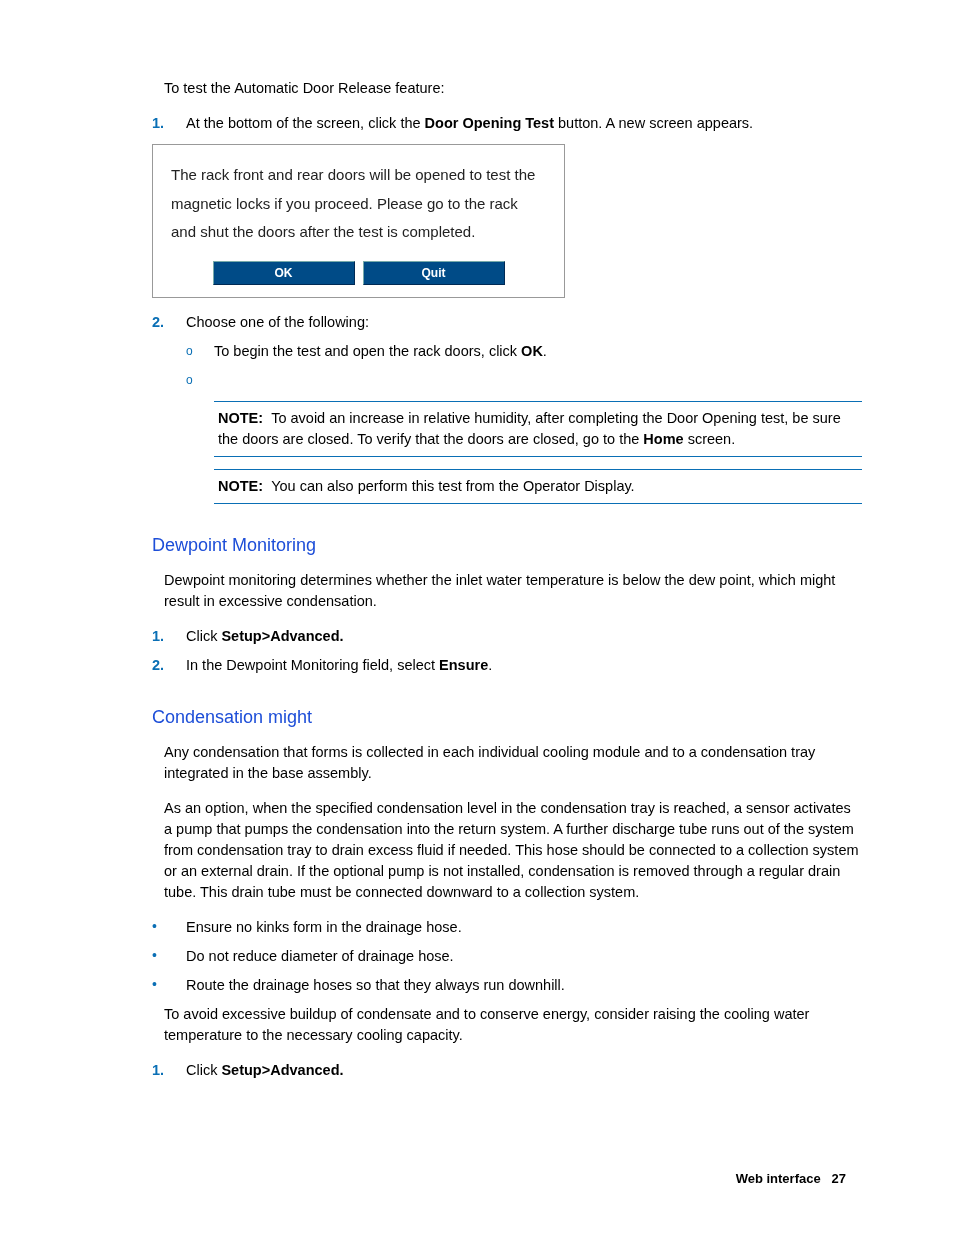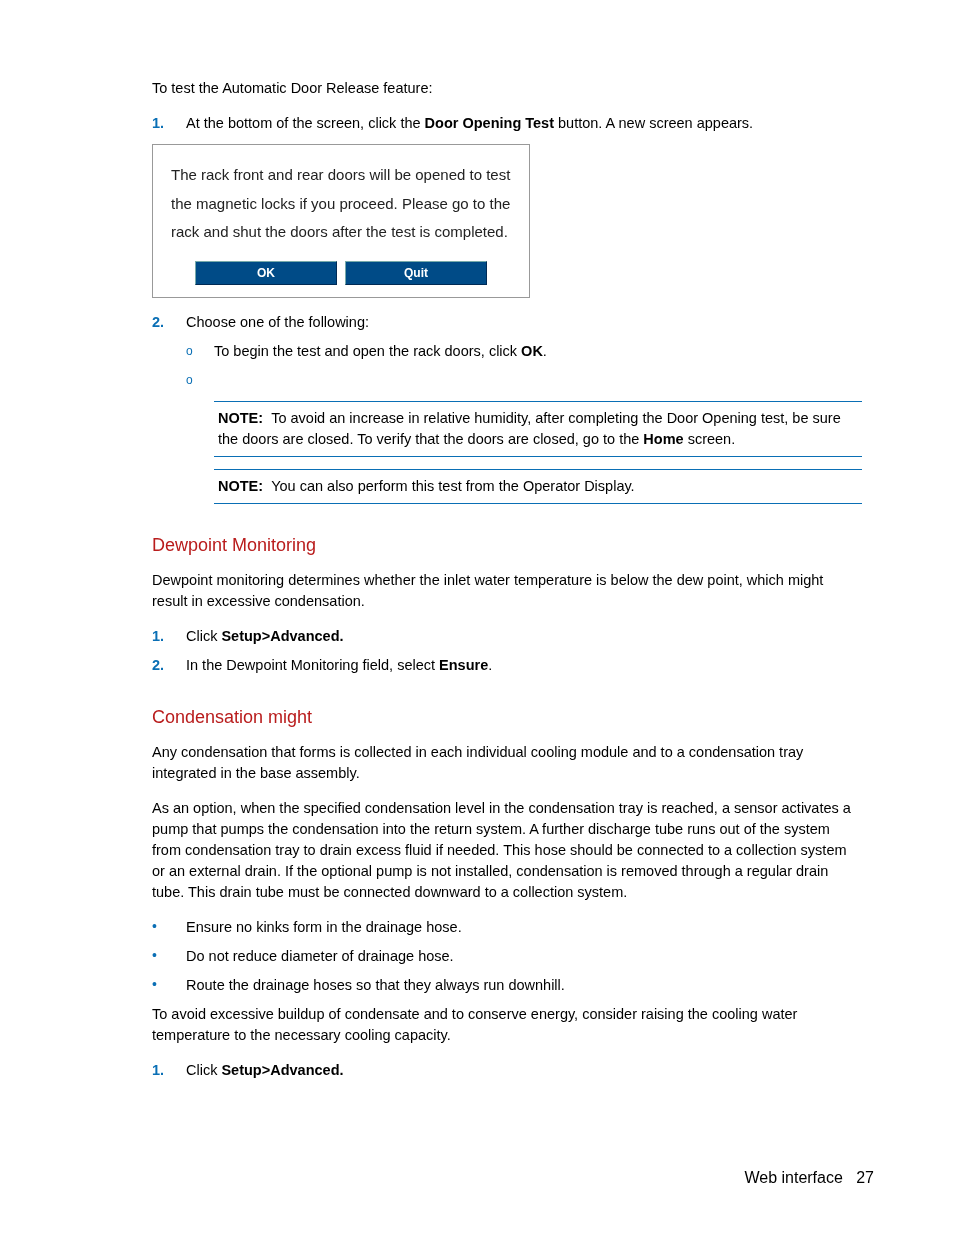--- a/index.html
+++ b/index.html
@@ -11,21 +11,21 @@
     color: #000;
     line-height: 1.45;
   }
   .page {
     width: 954px;
     min-height: 1235px;
     box-sizing: border-box;
     padding: 78px 92px 40px 152px;
     position: relative;
   }
-  p { margin: 0 0 14px 0; }
+  p { margin: 0 0 14px 12px; }
   .ol-num {
     display: flex;
     margin: 0 0 8px 0;
   }
   .ol-num .num {
     flex: 0 0 34px;
     color: #0a6fb5;
     font-weight: bold;
   }
   .sub-ol {
@@ -46,21 +46,21 @@
     margin: 0 0 8px 0;
   }
   .bullet-item .dot {
     flex: 0 0 34px;
     color: #0a6fb5;
     font-size: 14px;
     line-height: 1.4;
   }
   .dialog {
     border: 1px solid #999;
-    width: 378px;
+    width: 413px;
     margin: 10px 0 14px 0;
     padding: 16px 18px 12px 18px;
     box-sizing: border-box;
     font-family: Arial, Helvetica, sans-serif;
     font-size: 15px;
     color: #222;
     line-height: 1.9;
   }
   .dialog-buttons {
     display: flex;
@@ -88,29 +88,30 @@
     border-bottom: 1px solid #0a6fb5;
     margin: 12px 0 12px 62px;
     padding: 6px 4px;
   }
   .note-label {
     color: #000000;
     font-weight: bold;
   }
   h2.section {
     font-size: 18px;
-    color: #b91c1c;
+    color: #1d4ed8;
     font-weight: normal;
     margin: 28px 0 12px 0;
   }
   .footer {
     position: absolute;
     bottom: 46px;
-    right: 80px;
-    font-size: 16px;
+    right: 108px;
+    font-size: 13px;
+    font-weight: bold;
   }
   b { font-weight: bold; }
 </style>
 </head>
 <body>
 
 <div class="page">
 
   <p>To test the Automatic Door Release feature:</p>
 

